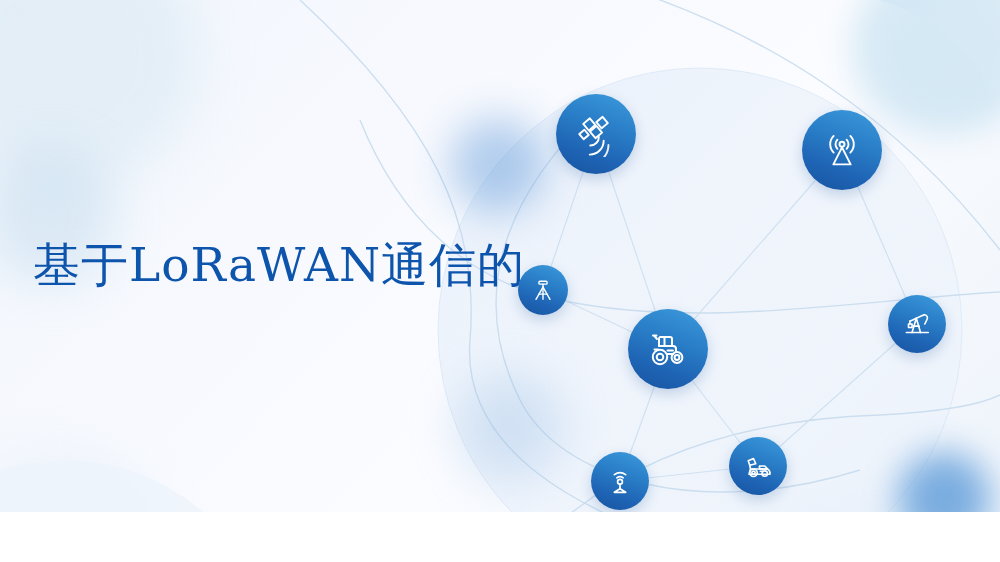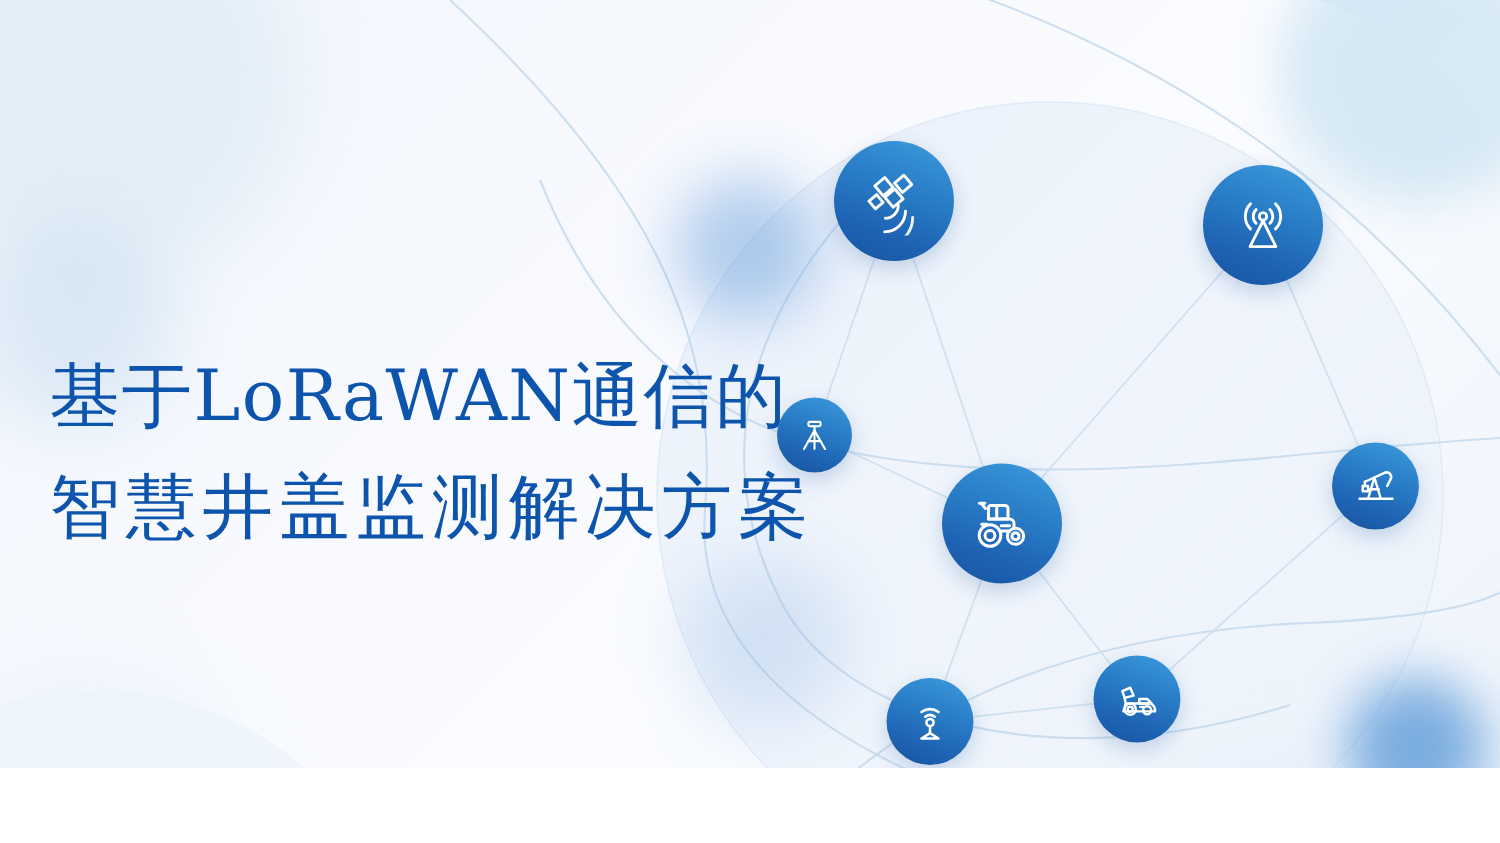--- a/index.html
+++ b/index.html
@@ -91,21 +91,20 @@
     </g>
   </svg>
 
   <div class="blob b2"></div>
   <div class="blob b3"></div>
   <div class="blob b4"></div>
   <div class="blob b5"></div>
 
   <div class="title">
     <div class="l1">基于LoRaWAN通信的</div>
-    <div class="l2">智慧井盖监测解决方案</div>
   </div>
 
   <div class="node" style="left:556px;top:94px;width:80px;height:80px;">
     <svg width="46" height="46" viewBox="0 0 48 48" fill="none" stroke="#ffffff" stroke-width="2" stroke-linecap="round" stroke-linejoin="round">
       <rect x="12.5" y="9.5" width="9" height="9" transform="rotate(-40 17 14)"></rect>
       <rect x="26" y="8" width="8.5" height="8.5" transform="rotate(-40 30 12)"></rect>
       <rect x="8" y="21" width="7" height="7" transform="rotate(-40 11.5 24.5)"></rect>
       <rect x="19.5" y="17.5" width="9" height="9" transform="rotate(-40 24 22)"></rect>
       <path d="M27 27 a9 9 0 0 1 -9 9"></path>
       <path d="M32 31 a14.5 14.5 0 0 1 -14.5 14.5"></path>

